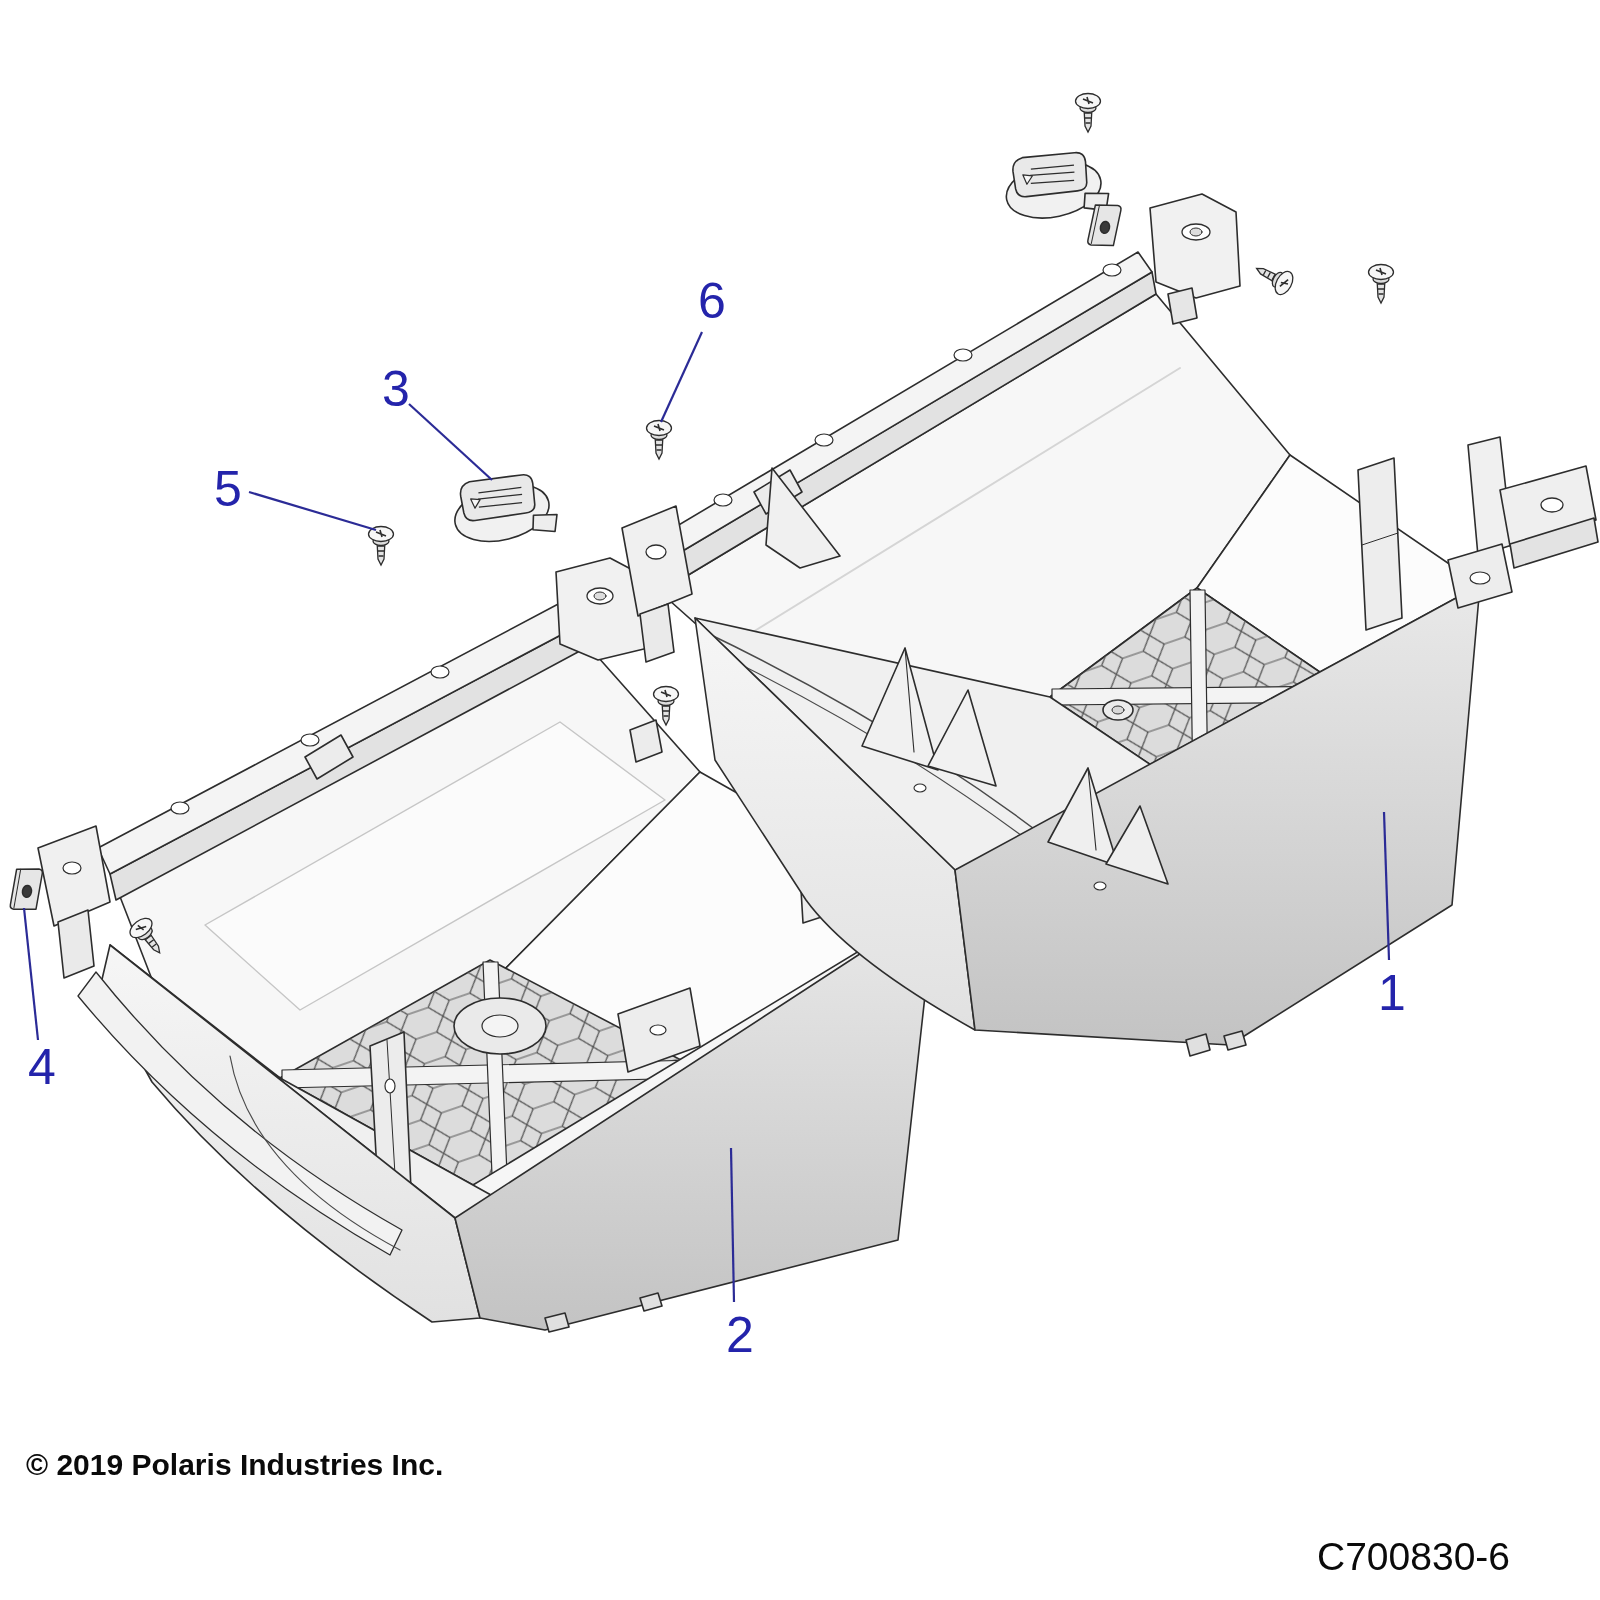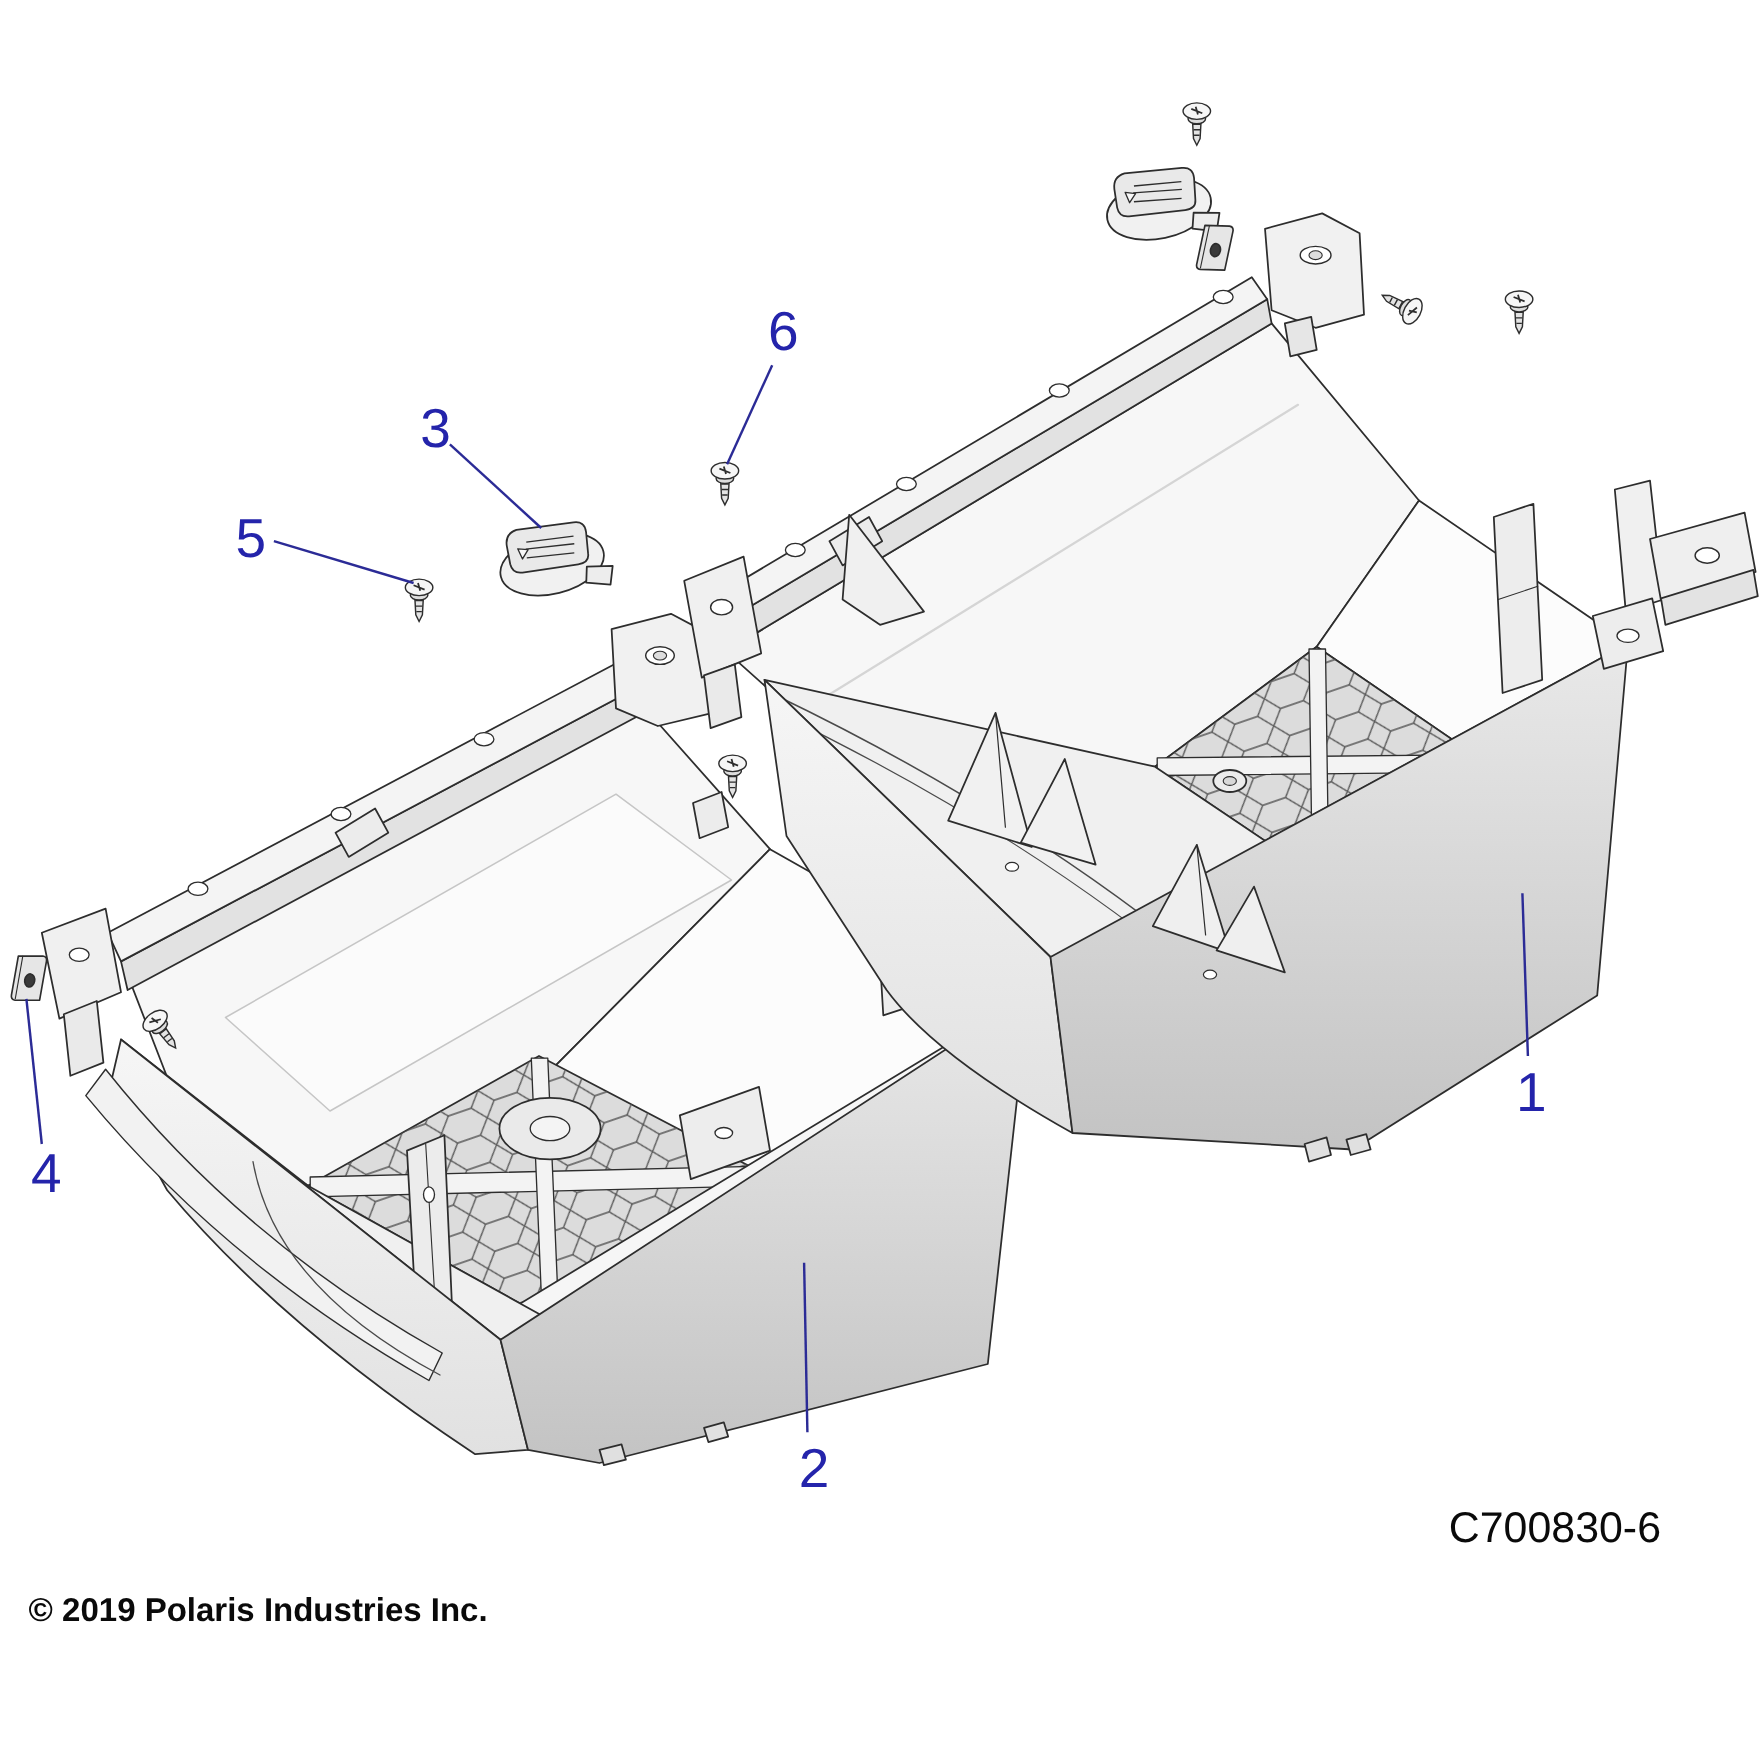--- a/index.html
+++ b/index.html
@@ -2,21 +2,21 @@
 <html><head>
 <meta charset="utf-8">
 <style>
   html,body{margin:0;padding:0;background:#ffffff;}
   .canvas{position:relative;width:1600px;height:1600px;background:#ffffff;overflow:hidden;
           font-family:"Liberation Sans", sans-serif;}
   svg.diagram{position:absolute;left:0;top:0;}
   .callout{font-size:50px;fill:#2424ab;font-family:"Liberation Sans", sans-serif;}
   .footer-copyright{position:absolute;left:26px;top:1448px;font-size:30px;color:#0a0a0a;
                     white-space:nowrap;font-weight:bold;}
-  .footer-code{position:absolute;left:1295px;top:1368px;width:215px;text-align:right;
+  .footer-code{position:absolute;left:1295px;top:1535px;width:215px;text-align:right;
                font-size:39px;color:#0a0a0a;white-space:nowrap;}
 </style>
 </head>
 <body>
 
 <div class="canvas">
 
 <svg class="diagram" width="1600" height="1600" viewBox="0 0 1600 1600">
   <defs>
     <linearGradient id="gradR" x1="0" y1="0" x2="0" y2="1">

